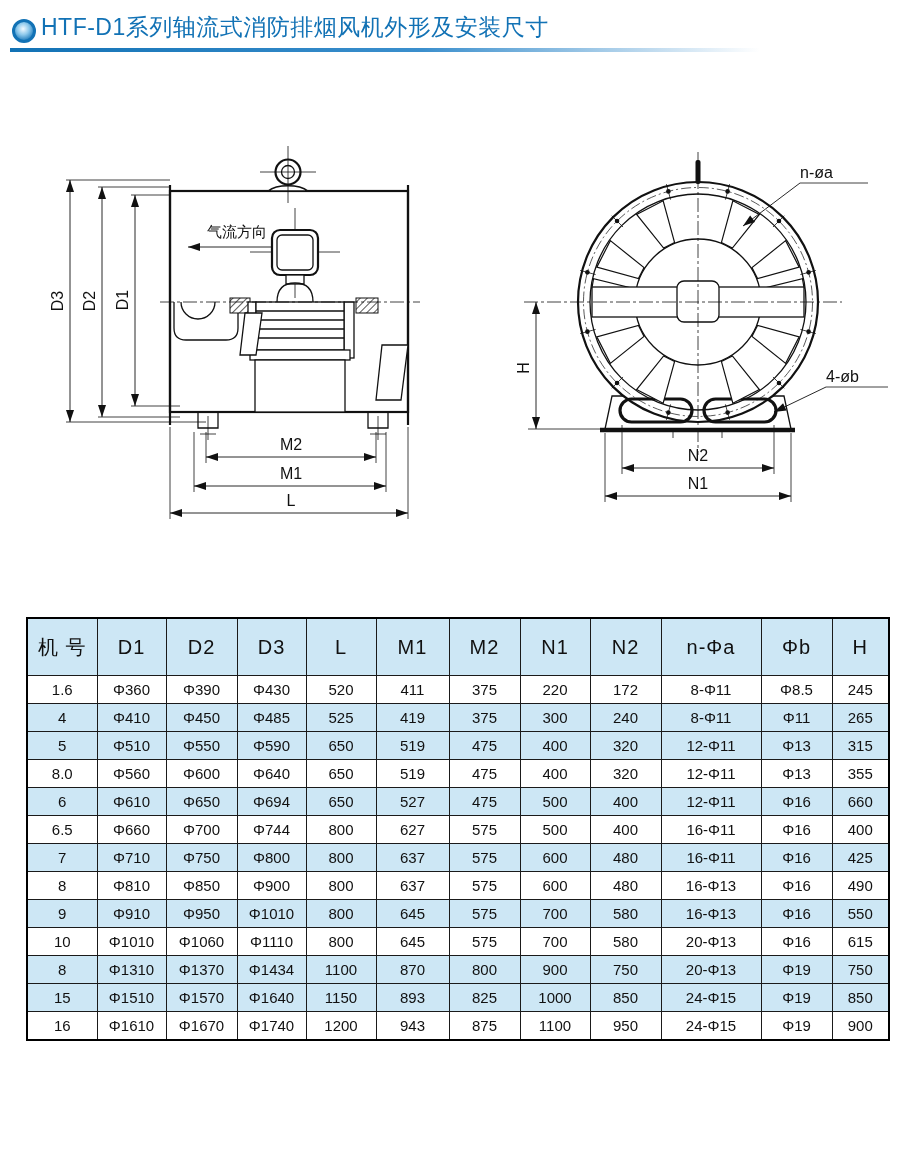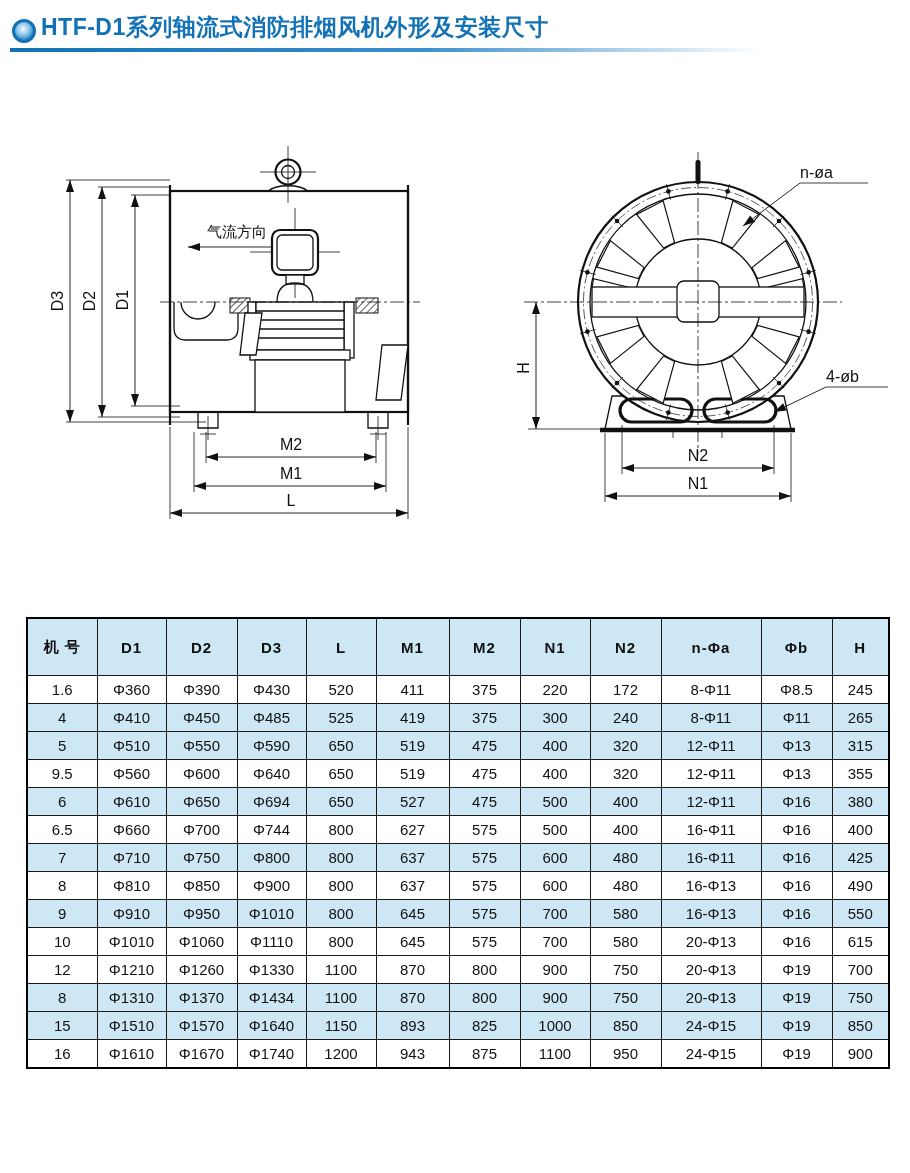--- a/index.html
+++ b/index.html
@@ -3,21 +3,21 @@
 <meta charset="utf-8">
 <style>
   html,body{margin:0;padding:0;background:#fff;}
   .page{position:relative;width:910px;height:1173px;background:#fff;overflow:hidden;
         font-family:"Liberation Sans",sans-serif;color:#111;}
   
   .titlebar{position:absolute;left:10px;top:12px;width:890px;height:42px;}
   .bullet{position:absolute;left:2px;top:7px;width:18px;height:18px;border-radius:50%;
           border:3px solid var(--accent,#1272b5);
           background:radial-gradient(circle at 45% 38%, #f2faff 0%, #8ec9ec 40%, var(--accent,#1272b5) 85%);}
-  h1.title{position:absolute;left:31px;top:0;margin:0;font-size:23px;font-weight:bold;
+  h1.title{position:absolute;left:31px;top:0;margin:0;font-size:23px;font-weight:normal;
            letter-spacing:.5px;color:var(--accent,#1272b5);white-space:nowrap;}
   .rule{position:absolute;left:0;top:36px;width:750px;height:4px;
         background:linear-gradient(to right, var(--accent,#1272b5) 0%, #3b8fcd 55%, rgba(255,255,255,0) 100%);}
   
   svg.drawings{position:absolute;left:0;top:140px;width:910px;height:400px;}
   svg .thin{stroke:#111;stroke-width:.8;fill:none;}
   svg .med{stroke:#111;stroke-width:1.3;fill:none;}
   svg .med-w{stroke:#111;stroke-width:1.3;fill:#fff;}
   svg .thick{stroke:#111;stroke-width:2.2;fill:none;}
   svg .thick-w{stroke:#111;stroke-width:2.2;fill:#fff;}
@@ -25,21 +25,21 @@
   svg .cl{stroke:#111;stroke-width:.8;fill:none;stroke-dasharray:14 3 3 3;}
   svg text{font-family:"Liberation Sans",sans-serif;fill:#111;}
   svg .lbl{font-size:16px;}
   svg .cn{font-size:15px;}
   #vanes polygon{fill:#fff;stroke:#111;stroke-width:1.2;}
   #boltdots circle{fill:#111;stroke:none;}
   #boltdots line{stroke:#111;stroke-width:.8;}
   
   table.dims{position:absolute;left:26px;top:617px;width:862px;border-collapse:collapse;
              table-layout:fixed;border:2px solid #000;}
-  table.dims th{height:54px;font-size:15px;font-weight:bold;letter-spacing:1px;
+  table.dims th{height:54px;font-size:20px;font-weight:normal;letter-spacing:1px;
                 background:var(--tblue,#cde7f5);}
   table.dims td{height:27px;font-size:15px;padding:0;}
   table.dims th,table.dims td{border:1px solid #1a1a1a;text-align:center;vertical-align:middle;
                               white-space:nowrap;overflow:hidden;}
   table.dims tr.alt td{background:var(--tblue,#cde7f5);}
 </style>
 </head>
 <body>
 
 <div class="page">
@@ -309,21 +309,21 @@
           <td>650</td>
           <td>519</td>
           <td>475</td>
           <td>400</td>
           <td>320</td>
           <td>12-Φ11</td>
           <td>Φ13</td>
           <td>315</td>
         </tr>
         <tr>
-          <td>9.5</td>
+          <td>8.0</td>
           <td>Φ560</td>
           <td>Φ600</td>
           <td>Φ640</td>
           <td>650</td>
           <td>519</td>
           <td>475</td>
           <td>400</td>
           <td>320</td>
           <td>12-Φ11</td>
           <td>Φ13</td>
@@ -334,21 +334,21 @@
           <td>Φ610</td>
           <td>Φ650</td>
           <td>Φ694</td>
           <td>650</td>
           <td>527</td>
           <td>475</td>
           <td>500</td>
           <td>400</td>
           <td>12-Φ11</td>
           <td>Φ16</td>
-          <td>380</td>
+          <td>660</td>
         </tr>
         <tr>
           <td>6.5</td>
           <td>Φ660</td>
           <td>Φ700</td>
           <td>Φ744</td>
           <td>800</td>
           <td>627</td>
           <td>575</td>
           <td>500</td>
@@ -405,34 +405,20 @@
           <td>Φ1060</td>
           <td>Φ1110</td>
           <td>800</td>
           <td>645</td>
           <td>575</td>
           <td>700</td>
           <td>580</td>
           <td>20-Φ13</td>
           <td>Φ16</td>
           <td>615</td>
-        </tr>
-        <tr>
-          <td>12</td>
-          <td>Φ1210</td>
-          <td>Φ1260</td>
-          <td>Φ1330</td>
-          <td>1100</td>
-          <td>870</td>
-          <td>800</td>
-          <td>900</td>
-          <td>750</td>
-          <td>20-Φ13</td>
-          <td>Φ19</td>
-          <td>700</td>
         </tr>
         <tr class="alt">
           <td>8</td>
           <td>Φ1310</td>
           <td>Φ1370</td>
           <td>Φ1434</td>
           <td>1100</td>
           <td>870</td>
           <td>800</td>
           <td>900</td>

